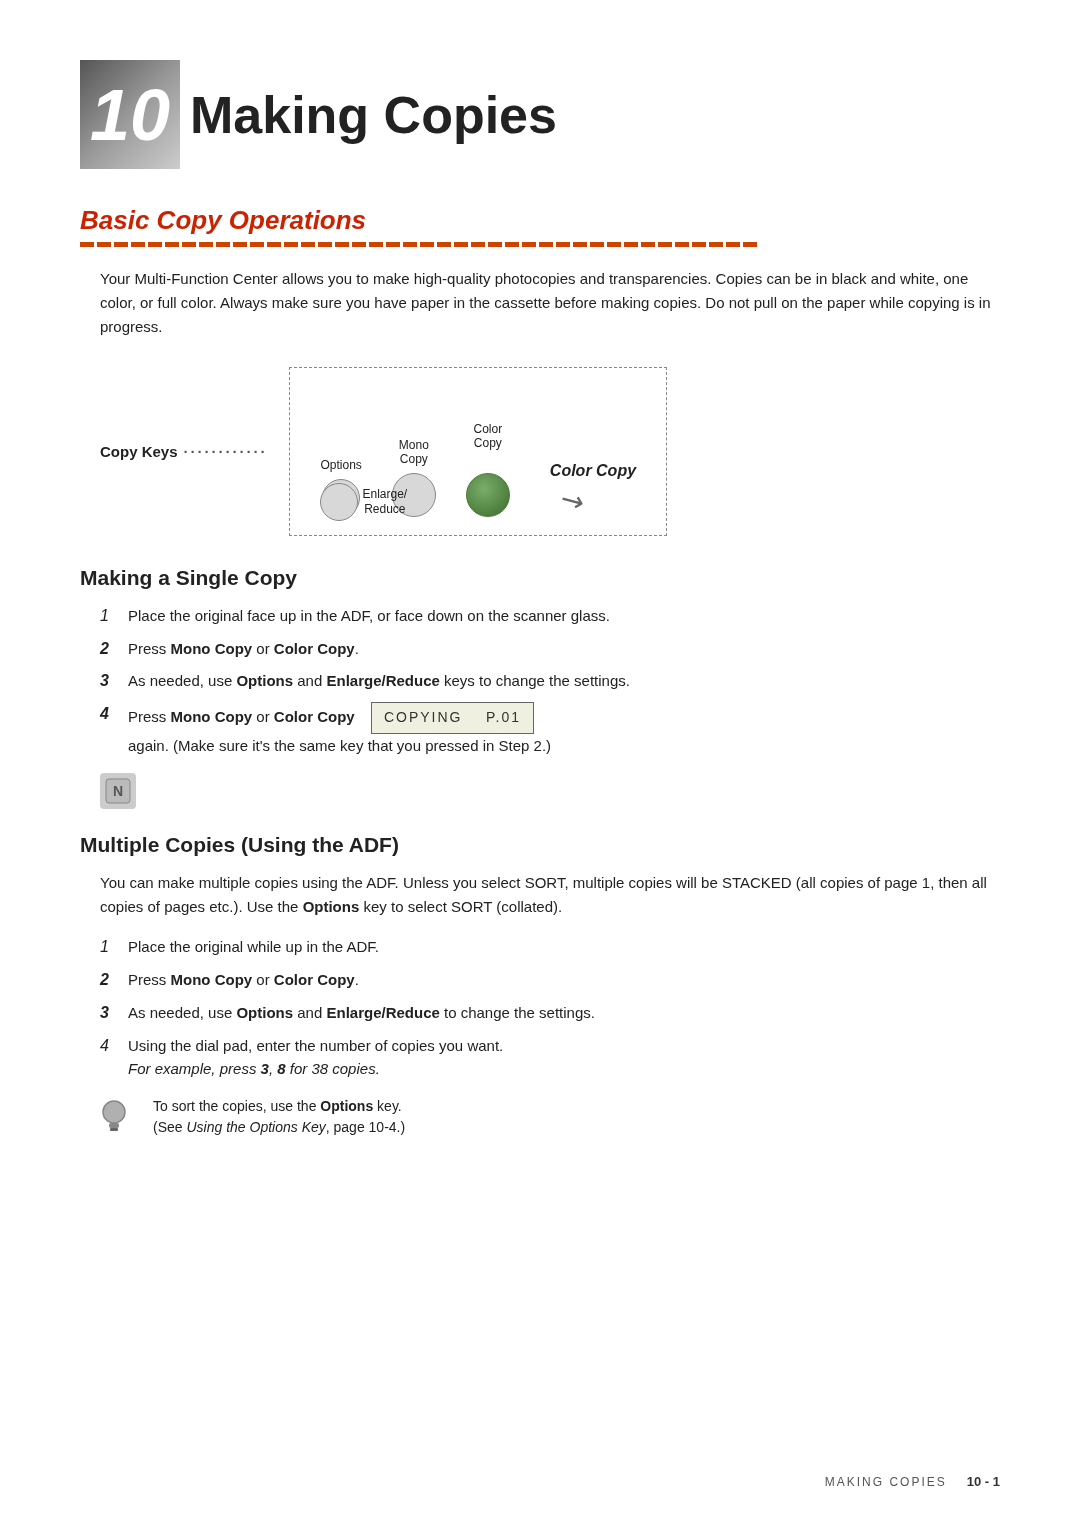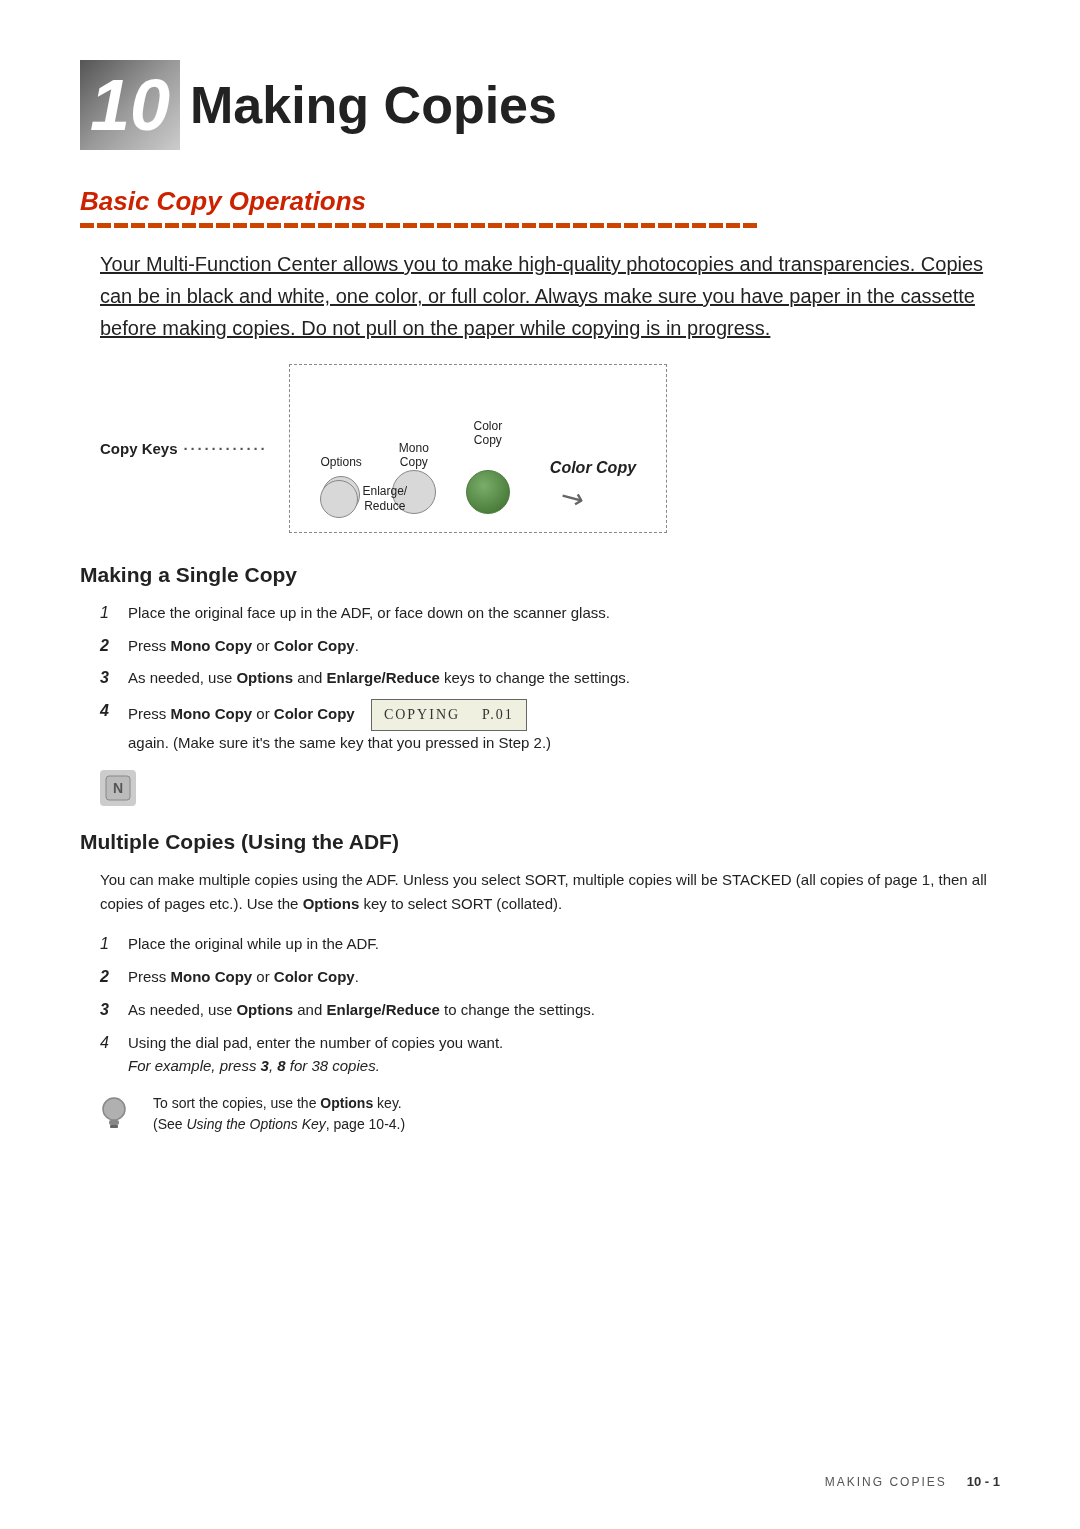--- a/index.html
+++ b/index.html
@@ -24,21 +24,21 @@
       align-items: center;
       margin-bottom: 36px;
     }
     .chapter-number-box {
       background: linear-gradient(135deg, #555 0%, #999 50%, #ccc 100%);
       color: #fff;
       font-size: 72px;
       font-weight: 900;
       font-style: italic;
       width: 100px;
-      height: 90px;
+      height: 109px;
       display: flex;
       align-items: center;
       justify-content: center;
       margin-right: 10px;
       font-family: Arial, sans-serif;
     }
     .chapter-title {
       font-size: 52px;
       font-weight: 700;
       color: #222;
@@ -60,24 +60,23 @@
     }
     .section-divider span {
       width: 14px;
       height: 5px;
       background: #cc4400;
       display: inline-block;
     }
 
     .intro-text {
       margin-left: 20px;
-      margin-bottom: 20px;
+      margin-bottom: 28px;
       line-height: 1.6;
-      font-size: 20px;
-      text-decoration: underline;
+      font-size: 15px;
     }
 
     
     .copy-keys-diagram {
       display: flex;
       align-items: center;
       margin: 10px 0 30px 20px;
       gap: 0;
     }
     .copy-keys-label {
@@ -159,21 +158,21 @@
     }
     .numbered-item .content {
       flex: 1;
     }
 
     
     .lcd-display {
       display: inline-block;
       border: 1.5px solid #666;
       padding: 4px 12px;
-      font-family: Liberation Serif, serif;
+      font-family: Liberation Sans, sans-serif;
       font-size: 14px;
       color: #333;
       background: #f0f0e0;
       letter-spacing: 2px;
       vertical-align: middle;
       margin-left: 12px;
     }
 
     
     .note-row {
@@ -307,21 +306,21 @@
     <div class="copy-keys-label">
       <span>Copy Keys</span>
       <span class="copy-keys-dots">············</span>
     </div>
     <div class="diagram-box">
 
       <div style="display:flex; flex-direction:column; align-items:center; gap:6px;">
         <div class="diagram-label">Options</div>
         <div class="btn-circle btn-circle-small"></div>
       </div>
-      <div style="display:flex; flex-direction:column; align-items:center; margin-top:20px;">
+      <div style="display:flex; flex-direction:column; align-items:center; gap:6px; margin-top:20px;">
         <div class="diagram-label">Mono<br>Copy</div>
         <div class="btn-circle"></div>
       </div>
       <div style="display:flex; flex-direction:column; align-items:center; gap:22px; margin-top:36px;">
         <div class="diagram-label">Color<br>Copy</div>
         <div class="btn-circle btn-circle-green"></div>
       </div>
       <div style="display:flex; flex-direction:column; align-items:flex-start; justify-content:flex-start; margin-left:10px; padding-top:4px;">
         <div style="font-weight:700; font-style:italic; font-size:16px; margin-bottom:8px;">Color Copy</div>
         <div style="font-size:28px; color:#666; transform: rotate(-30deg) scaleX(-1); margin-top:-4px; margin-left:10px;">↙</div>

